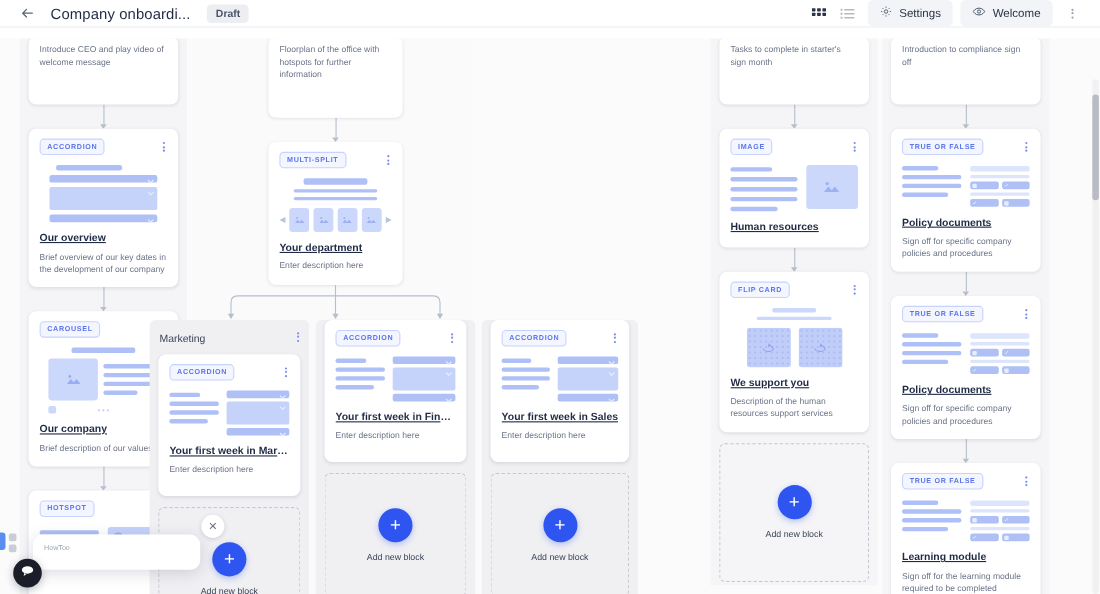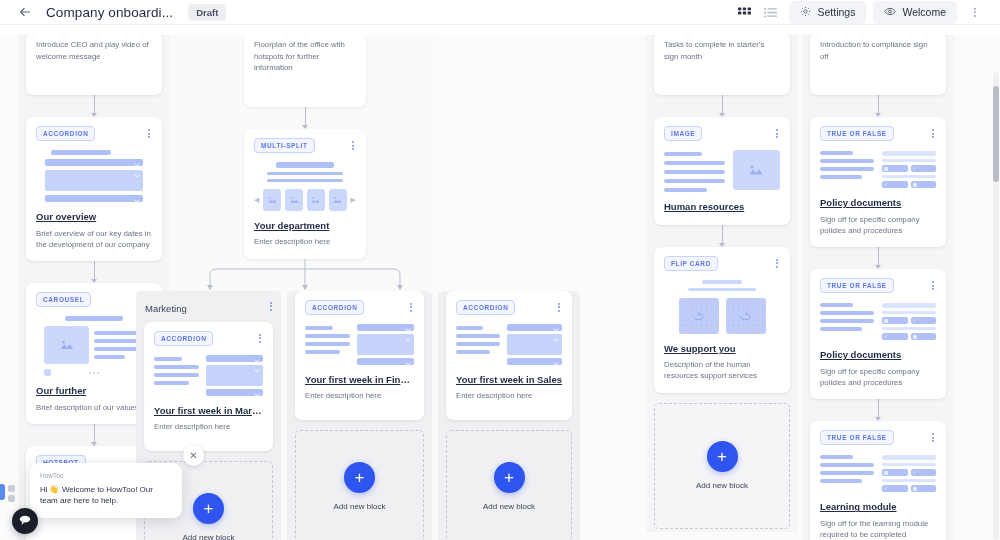--- a/index.html
+++ b/index.html
@@ -456,21 +456,21 @@
           <div class="car-dots">
             <div class="car-dot-sq"></div>
             <div class="car-dotrow">
                 <i></i>
                 <i></i>
                 <i></i>
               </div>
             <div class="car-dot-sq"></div>
           </div>
         </div>
-        <div class="card-title">Our further</div>
+        <div class="card-title">Our company</div>
         <div class="card-desc">Brief description of our values</div>
       </div>
 
       <div class="conn">
           <div class="conn-line"></div>
           <div class="conn-arrow"></div>
         </div>
 
       <div class="card">
         <div class="card-top">
@@ -940,21 +940,20 @@
   </div>
 </div>
 
 <div class="chat-avatar"></div>
 <div class="chat-avatar2"></div>
 <div class="chat-avatar3"></div>
 
 <div class="chat-pop">
   <div class="chat-close">✕</div>
   <div class="chat-brand">HowToo</div>
-  <div class="chat-msg">Hi 👋 Welcome to HowToo! Our team are here to help.</div>
 </div>
 
 <div class="chat-launcher">
   <span>
     <svg width="14" height="12" viewBox="0 0 16 14" fill="#ffffff">
       <ellipse cx="8" cy="6" rx="6" ry="4"></ellipse>
       <path d="M4.5 9.2 L4 12.4 L7 10.2 Z"></path>
     </svg>
   </span>
 </div>

